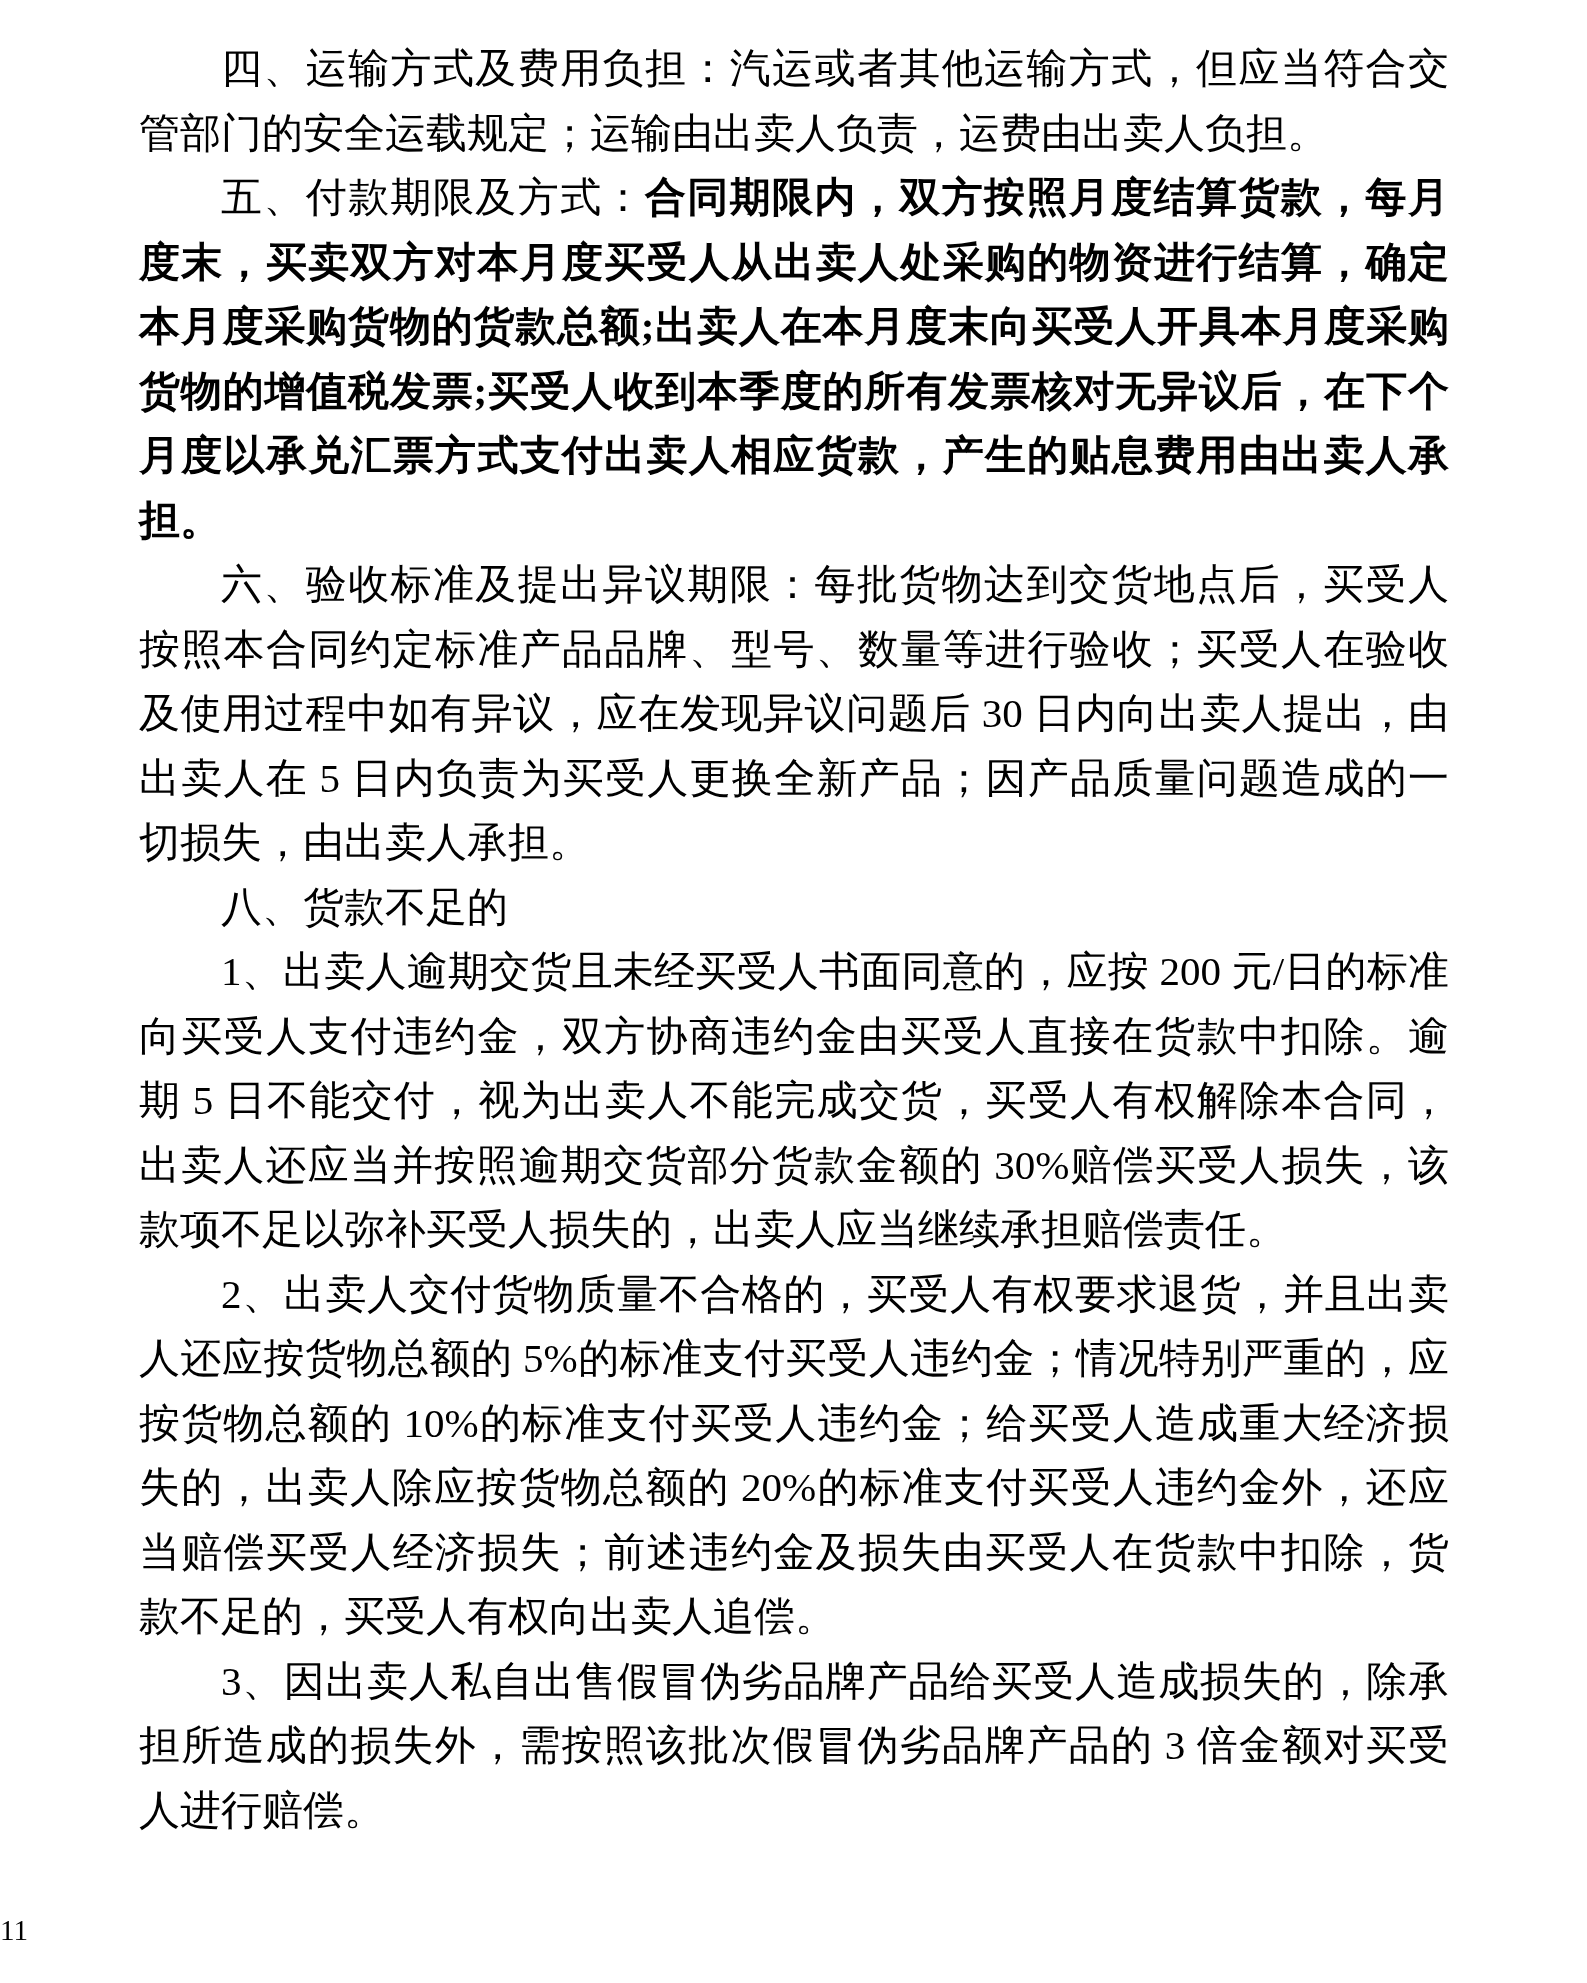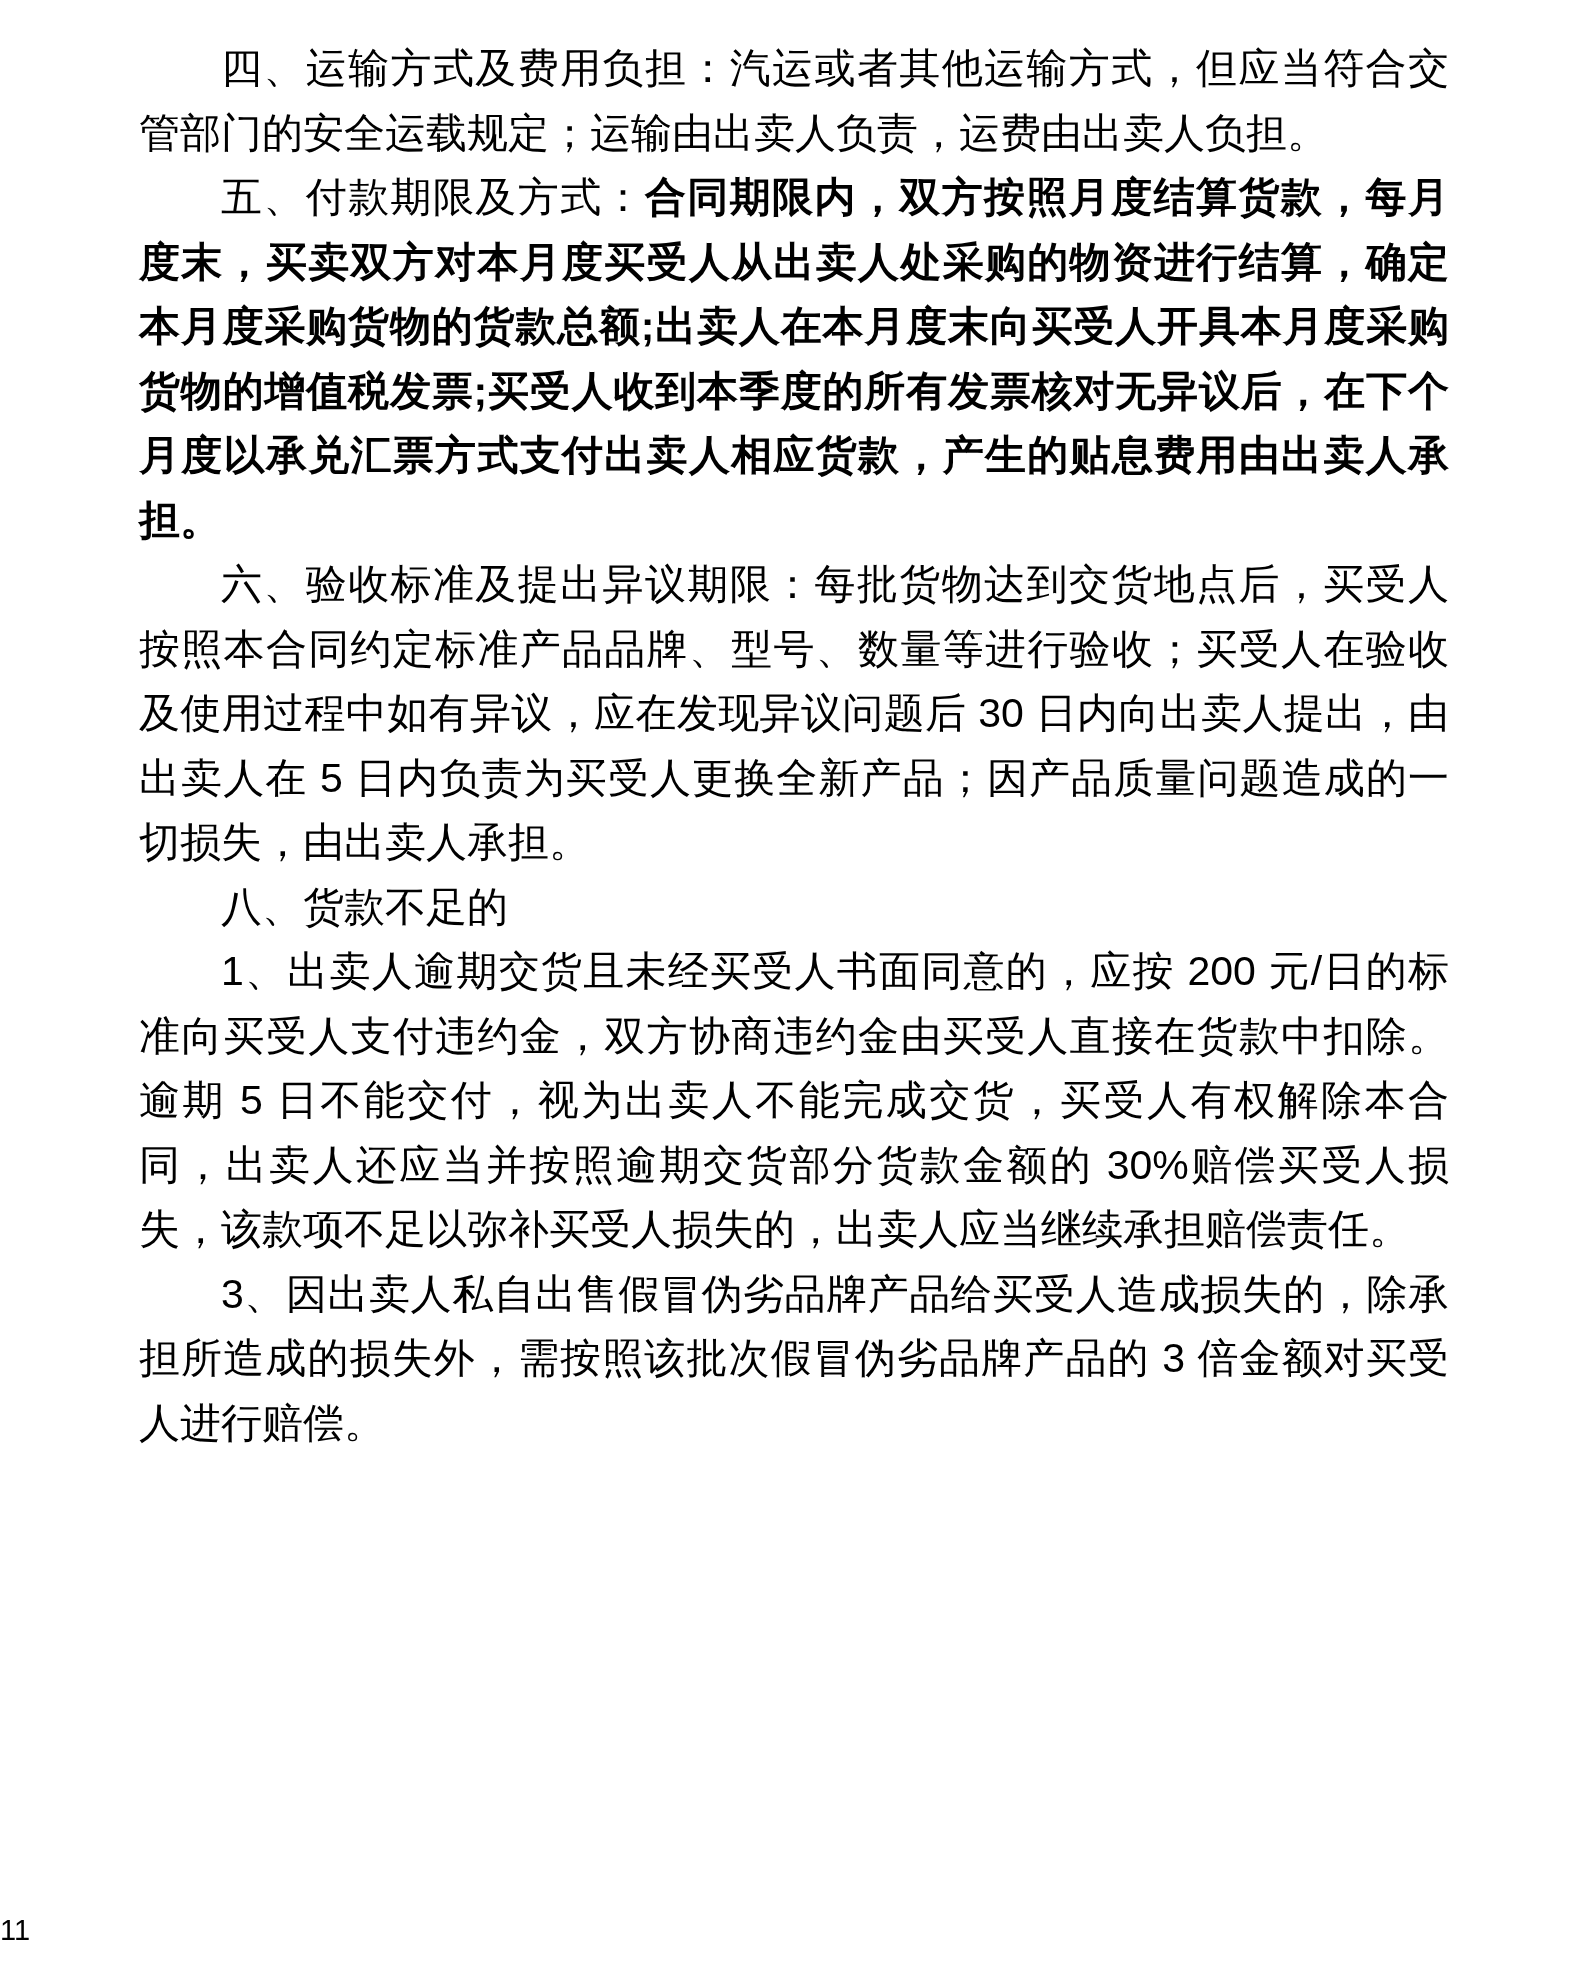--- a/index.html
+++ b/index.html
@@ -9,21 +9,21 @@
   }
   .page {
     position: relative;
     width: 1587px;
     height: 1983px;
     background: #ffffff;
     color: #000000;
     box-sizing: border-box;
     padding: 36px 138px 0 139px;
     overflow: hidden;
-    font-family: Liberation Sans, sans-serif;
+    font-family: Liberation Serif, serif;
   }
   .doc-body p {
     margin: 0;
     padding: 0;
     text-indent: 2em;
     font-size: 41px;
     line-height: 64.5px;
     text-align: justify;
     letter-spacing: 0;
     word-break: break-all;
@@ -44,16 +44,17 @@
 </head>
 <body>
 
 <div class="page">
   <div class="doc-body" id="doc-body">
       <p><span>四、运输方式及费用负担：汽运或者其他运输方式，但应当符合交管部门的安全运载规定；运输由出卖人负责，运费由出卖人负担。</span></p>
       <p><span>五、付款期限及方式：</span><span class="bold">合同期限内，双方按照月度结算货款，每月度末，买卖双方对本月度买受人从出卖人处采购的物资进行结算，确定本月度采购货物的货款总额;出卖人在本月度末向买受人开具本月度采购货物的增值税发票;买受人收到本季度的所有发票核对无异议后，在下个月度以承兑汇票方式支付出卖人相应货款，产生的贴息费用由出卖人承担。</span></p>
       <p><span>六、验收标准及提出异议期限：每批货物达到交货地点后，买受人按照本合同约定标准产品品牌、型号、数量等进行验收；买受人在验收及使用过程中如有异议，应在发现异议问题后 30 日内向出卖人提出，由出卖人在 5 日内负责为买受人更换全新产品；因产品质量问题造成的一切损失，由出卖人承担。</span></p>
       <p><span>八、货款不足的</span></p>
       <p><span>1、出卖人逾期交货且未经买受人书面同意的，应按 200 元/日的标准向买受人支付违约金，双方协商违约金由买受人直接在货款中扣除。逾期 5 日不能交付，视为出卖人不能完成交货，买受人有权解除本合同，出卖人还应当并按照逾期交货部分货款金额的 30%赔偿买受人损失，该款项不足以弥补买受人损失的，出卖人应当继续承担赔偿责任。</span></p>
+      <p><span>2、出卖人交付货物质量不合格的，买受人有权要求退货，并且出卖人还应按货物总额的 5%的标准支付买受人违约金；情况特别严重的，应按货物总额的 10%的标准支付买受人违约金；给买受人造成重大经济损失的，出卖人除应按货物总额的 20%的标准支付买受人违约金外，还应当赔偿买受人经济损失；前述违约金及损失由买受人在货款中扣除，货款不足的，买受人有权向出卖人追偿。</span></p>
       <p><span>3、因出卖人私自出售假冒伪劣品牌产品给买受人造成损失的，除承担所造成的损失外，需按照该批次假冒伪劣品牌产品的 3 倍金额对买受人进行赔偿。</span></p>
     </div>
   <div class="page-footer">11</div>
 </div>
 
 </body></html>

